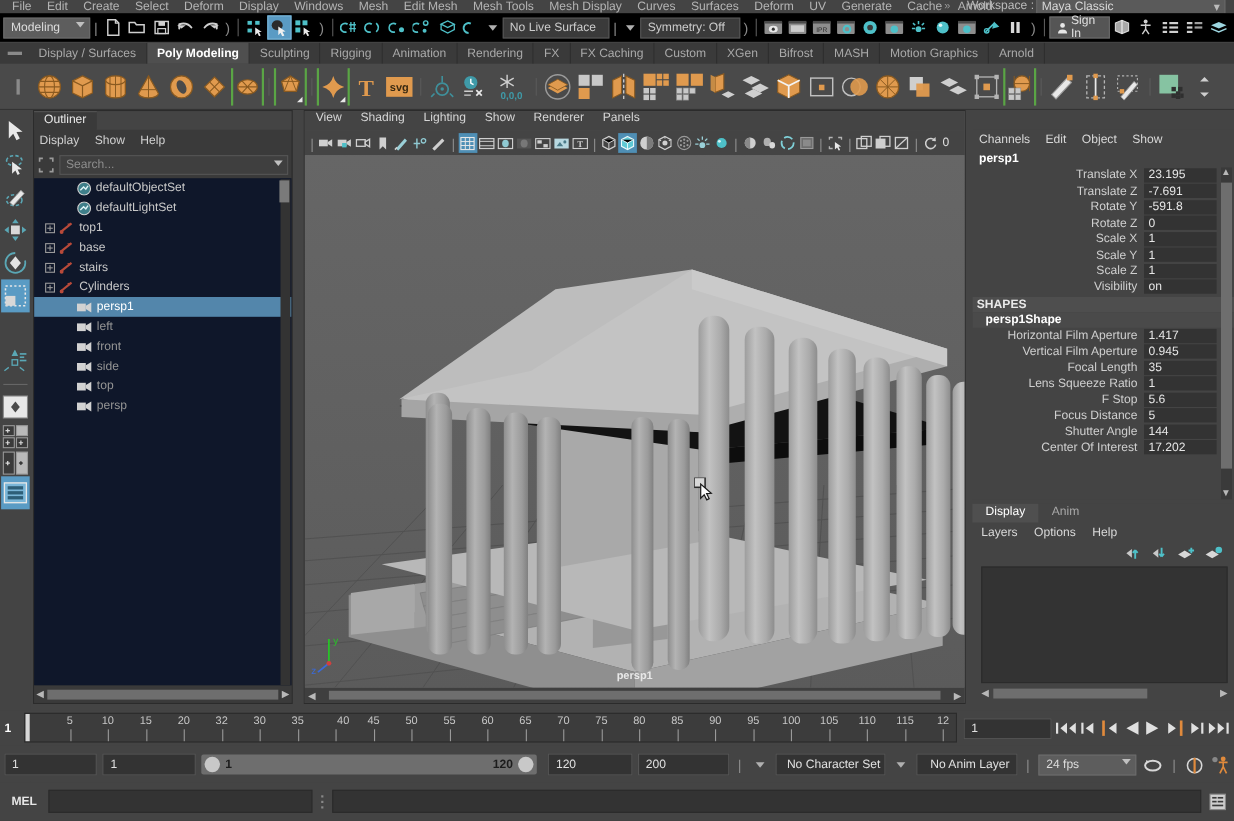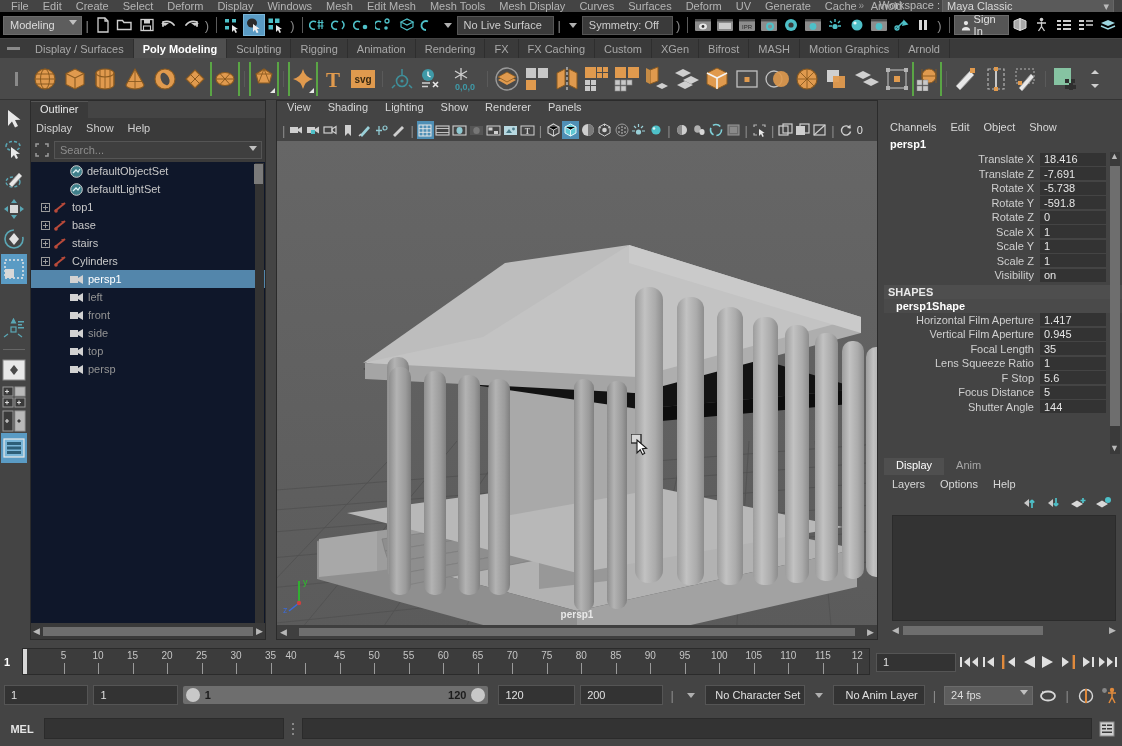--- a/index.html
+++ b/index.html
@@ -1327,29 +1327,25 @@
     <div class="cb-menu">
       <span>Channels</span>
       <span>Edit</span>
       <span>Object</span>
       <span>Show</span>
     </div>
     <div class="cb-node">persp1</div>
     <div class="cb-rows" id="cb-rows">
         <div class="cb-row">
           <span class="cb-lbl">Translate X</span>
-          <span class="cb-val">18.416</span>
+          <span class="cb-val">23.195</span>
         </div>
         <div class="cb-row">
           <span class="cb-lbl">Translate Z</span>
           <span class="cb-val">-7.691</span>
-        </div>
-        <div class="cb-row">
-          <span class="cb-lbl">Rotate X</span>
-          <span class="cb-val">-5.738</span>
         </div>
         <div class="cb-row">
           <span class="cb-lbl">Rotate Y</span>
           <span class="cb-val">-591.8</span>
         </div>
         <div class="cb-row">
           <span class="cb-lbl">Rotate Z</span>
           <span class="cb-val">0</span>
         </div>
         <div class="cb-row">
@@ -1390,20 +1386,24 @@
           <span class="cb-lbl">F Stop</span>
           <span class="cb-val">5.6</span>
         </div>
         <div class="cb-row">
           <span class="cb-lbl">Focus Distance</span>
           <span class="cb-val">5</span>
         </div>
         <div class="cb-row">
           <span class="cb-lbl">Shutter Angle</span>
           <span class="cb-val">144</span>
+        </div>
+        <div class="cb-row">
+          <span class="cb-lbl">Center Of Interest</span>
+          <span class="cb-val">17.202</span>
         </div>
       <div class="cb-scroll">
         <span class="arw" style="position:absolute;left:0;top:-1px;">▲</span>
       </div>
       <div class="cb-thumb"></div>
       <span class="arw" style="position:absolute;right:3px;bottom:1px;">▼</span>
     </div>
   </div>
 
   <div class="ledit">
@@ -1458,27 +1458,27 @@
     <div class="tl-track" id="tl-track">
       <div class="tl-playhead"></div>
     <span class="tick-n" style="left: 40.5161px;">5</span>
         <span class="tick-m" style="left: 40.5161px;"></span>
         <span class="tick-n" style="left: 75.0323px;">10</span>
         <span class="tick-m" style="left: 75.0323px;"></span>
         <span class="tick-n" style="left: 109.548px;">15</span>
         <span class="tick-m" style="left: 109.548px;"></span>
         <span class="tick-n" style="left: 144.065px;">20</span>
         <span class="tick-m" style="left: 144.065px;"></span>
-        <span class="tick-n" style="left: 178.581px;">25</span>
+        <span class="tick-n" style="left: 178.581px;">32</span>
         <span class="tick-m" style="left: 178.581px;"></span>
         <span class="tick-n" style="left: 213.097px;">30</span>
         <span class="tick-m" style="left: 213.097px;"></span>
         <span class="tick-n" style="left: 247.613px;">35</span>
         <span class="tick-m" style="left: 247.613px;"></span>
-        <span class="tick-n" style="left: 268px;">40</span>
+        <span class="tick-n" style="left: 289px;">40</span>
         <span class="tick-m" style="left: 282.129px;"></span>
         <span class="tick-n" style="left: 316.645px;">45</span>
         <span class="tick-m" style="left: 316.645px;"></span>
         <span class="tick-n" style="left: 351.161px;">50</span>
         <span class="tick-m" style="left: 351.161px;"></span>
         <span class="tick-n" style="left: 385.677px;">55</span>
         <span class="tick-m" style="left: 385.677px;"></span>
         <span class="tick-n" style="left: 420.194px;">60</span>
         <span class="tick-m" style="left: 420.194px;"></span>
         <span class="tick-n" style="left: 454.71px;">65</span>

